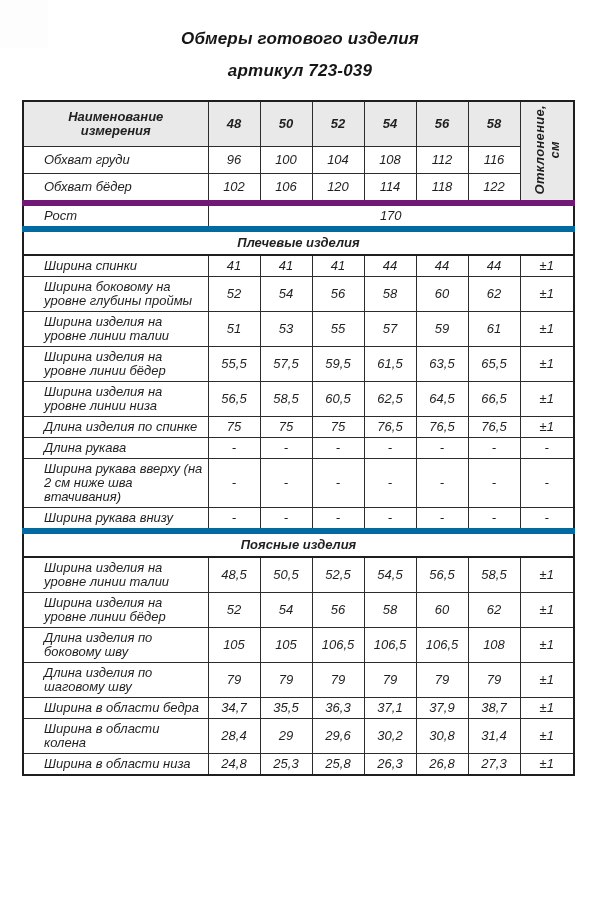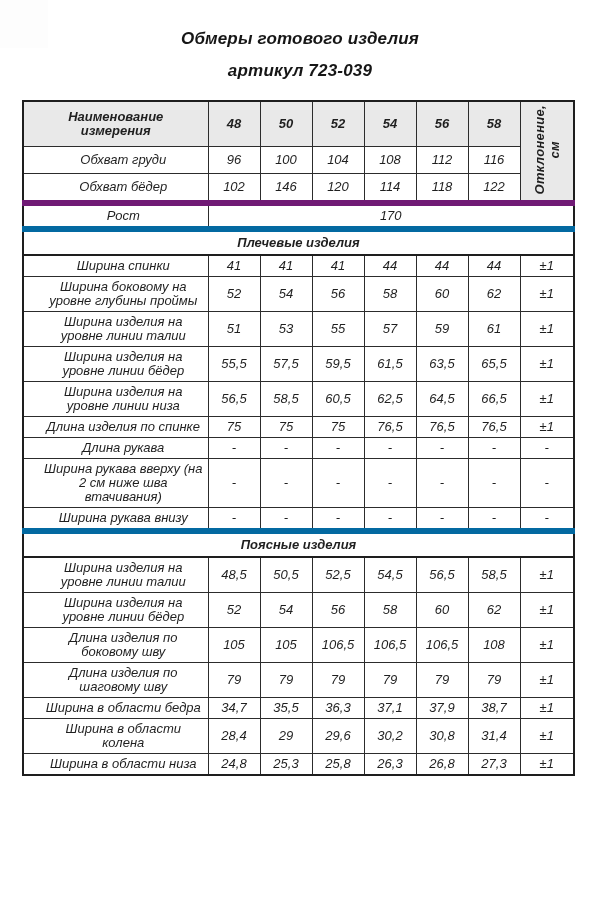--- a/index.html
+++ b/index.html
@@ -65,21 +65,21 @@
     display: inline-block;
     writing-mode: vertical-rl;
     transform: rotate(180deg);
     white-space: pre-line;
     font-weight: bold;
     font-size: 13px;
     line-height: 15px;
     letter-spacing: 0.3px;
   }
   td.label {
-    text-align: center;
+    text-align: left;
     padding-left: 20px;
   }
   td.val {
     text-align: center;
   }
   tr.rost-row td {
     border-top: 6px solid #701a75;
   }
   tr.section-row td {
     border-top: 6px solid #0369a1;
@@ -138,21 +138,21 @@
           <td class="val">96</td>
           <td class="val">100</td>
           <td class="val">104</td>
           <td class="val">108</td>
           <td class="val">112</td>
           <td class="val">116</td>
         </tr>
         <tr class="girth-row">
           <td class="label">Обхват бёдер</td>
           <td class="val">102</td>
-          <td class="val">146</td>
+          <td class="val">106</td>
           <td class="val">120</td>
           <td class="val">114</td>
           <td class="val">118</td>
           <td class="val">122</td>
         </tr>
         <tr class="rost-row">
           <td class="label">Рост</td>
           <td class="val" colspan="7">170</td>
         </tr>
         <tr class="section-row">

